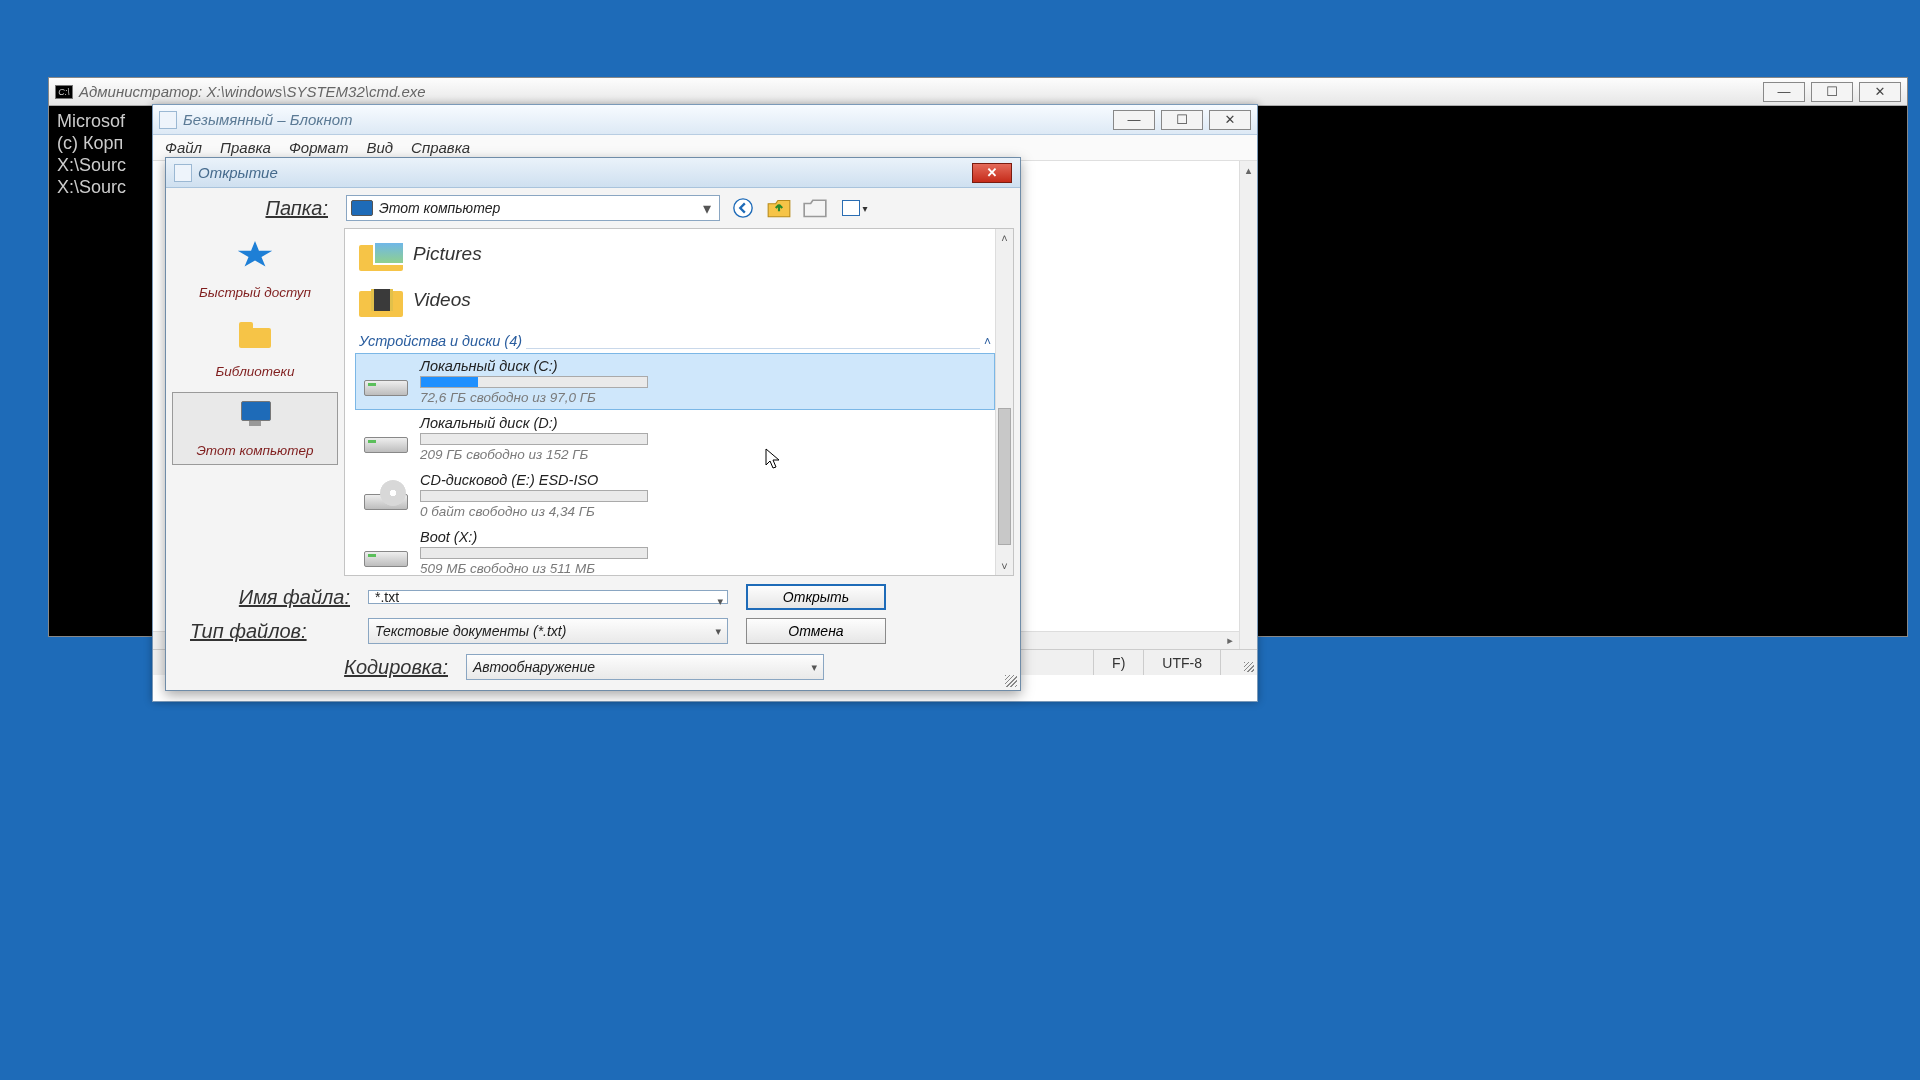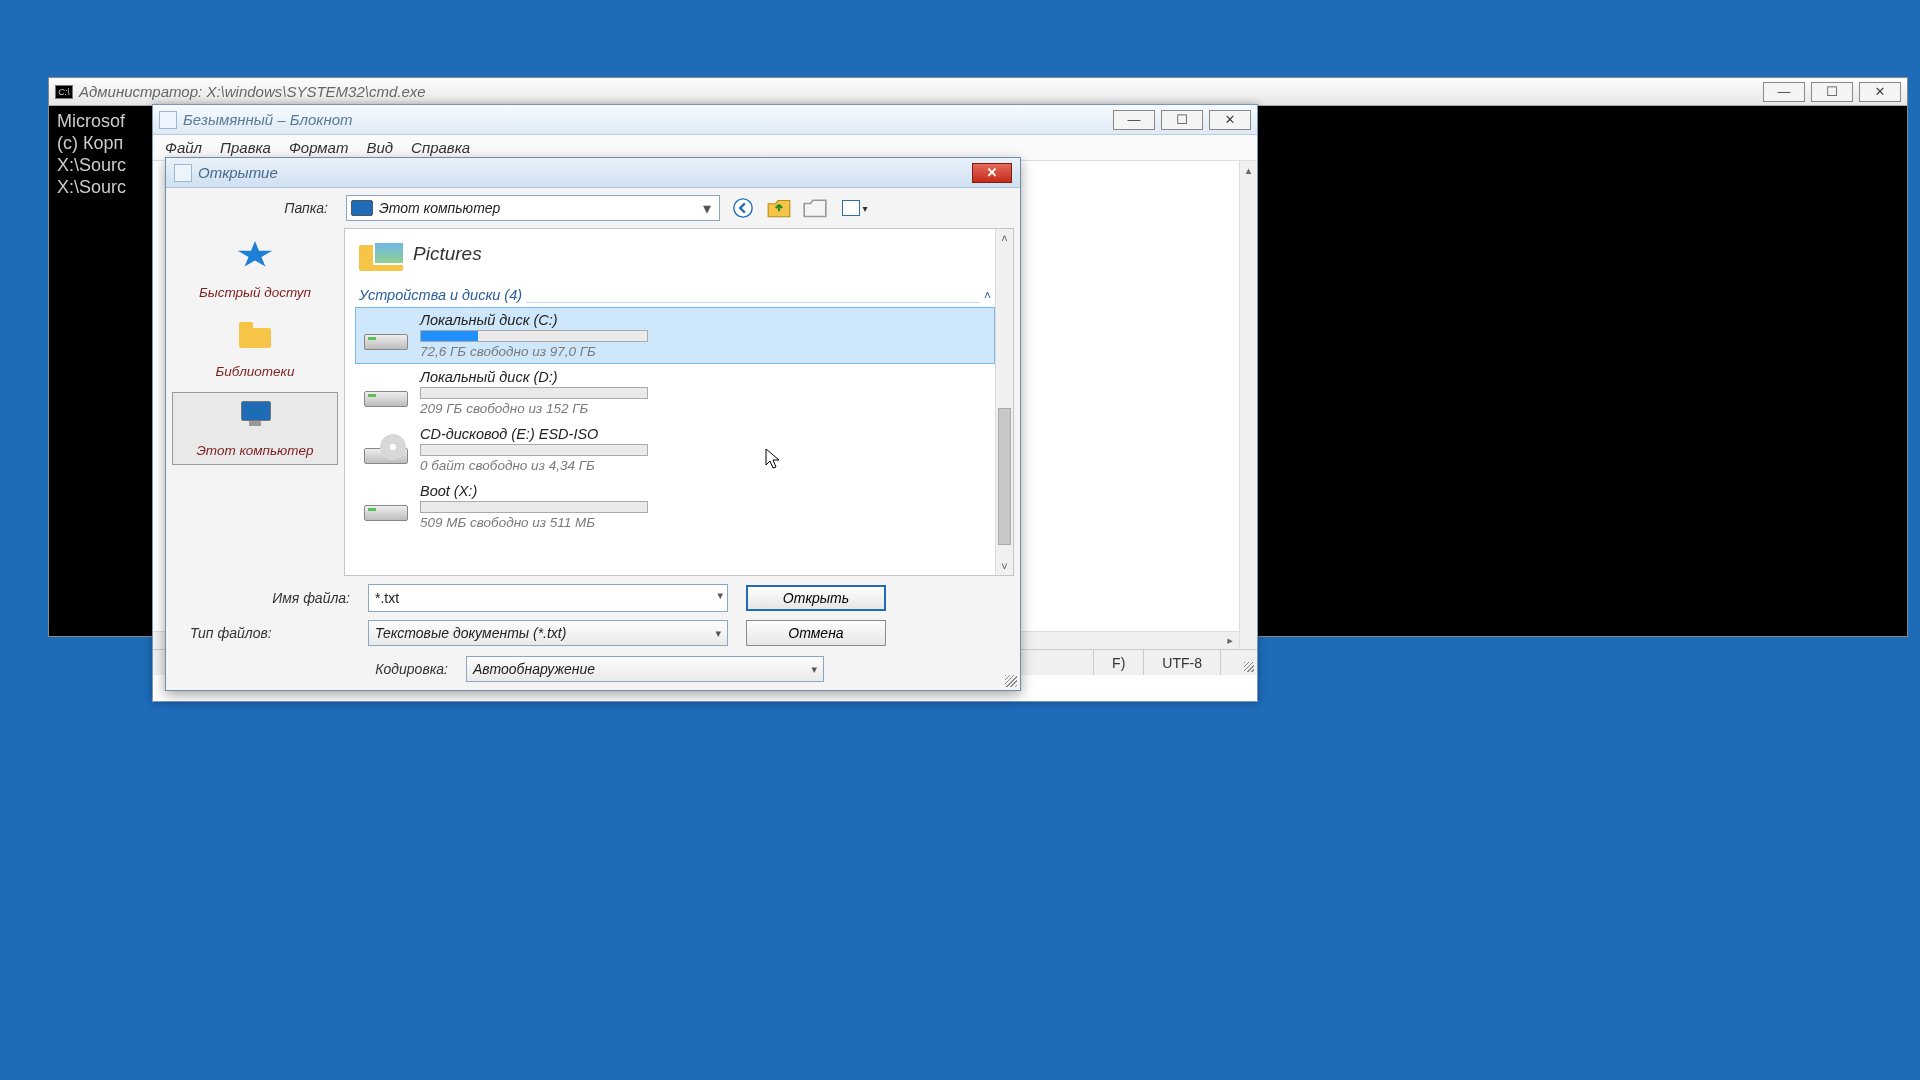--- a/index.html
+++ b/index.html
@@ -73,21 +73,21 @@
   }
   .od-titlebar .spacer { flex: 1; }
   .od-close {
     width: 40px; height: 20px; background: linear-gradient(#e46a5a,#c52b1a);
     border: 1px solid #7a1c10; color: #fff; display:flex; align-items:center; justify-content:center;
     font-weight: bold; font-size: 13px; font-style: normal;
   }
   .od-toolbar {
     height: 40px; display: flex; align-items: center; gap: 10px; padding: 0 12px 0 0;
   }
-  .od-label { font-size: 14px; color:#333; text-align:right; }
+  .od-label { font-size: 20px; color:#333; text-align:right;text-decoration:underline; }
   .od-lookin-label { width: 170px; padding-right: 8px;}
   .od-lookin {
     flex: 0 0 374px; height: 26px; border: 1px solid #8aa6c2; background: #fff;
     display: flex; align-items: center; padding: 0 4px; gap: 6px; position: relative;
   }
   .od-lookin .mon-icn { width: 22px; height: 16px; background:#1e6bb8; border:1px solid #555; border-radius:2px;}
   .od-lookin .txt { flex:1; font-size:14px; color:#222; }
   .od-lookin .dd { width:16px; text-align:center; color:#555; font-style:normal;}
   .od-tb-btn { width:26px; height:26px; display:flex; align-items:center; justify-content:center; }
   .od-tb-back { color:#1e6bb8; }
@@ -153,21 +153,21 @@
   .drive-icn.cd::before{content:"";position:absolute;left:2px;top:14px;width:42px;height:14px;background:linear-gradient(#eee,#bdbdbd);border:1px solid #888;border-radius:2px;}
   .drive-icn.cd::after{content:"";position:absolute;left:18px;top:0;width:26px;height:26px;border-radius:50%;
     background:radial-gradient(circle at 50% 50%,#fff 0 3px,#d8d8d8 3px 13px,transparent 13px);}
   .drive-info { display:flex; flex-direction:column; gap:2px; }
   .drive-name { font-size:14.5px; color:#222; }
   .drive-bar { width:228px; height:12px; border:1px solid #aaa; background:#eaeaea; position:relative;}
   .drive-bar .fill{position:absolute;left:0;top:0;bottom:0;background:#1e90ff;}
   .drive-free { font-size:13.5px; color:#7a7a7a; }
 
   .od-fields { padding: 8px 14px 4px 14px; display:grid; grid-template-columns: 170px 360px 140px; column-gap: 18px; row-gap: 8px; align-items:center;}
-  .od-input { height:28px; border:1px solid #8aa6c2; background:#fff; display:flex; align-items:center; padding:0 6px; font-size:14px; color:#222; position:relative;}
+  .od-input { height:14px; border:1px solid #8aa6c2; background:#fff; display:flex; align-items:center; padding:0 6px; font-size:14px; color:#222; position:relative;}
   .od-input .dd{position:absolute;right:4px;top:4px;font-size:11px;color:#555;font-style:normal;}
   .od-select { height:26px; border:1px solid #8aa6c2; background:linear-gradient(#fdfdfd,#e9e9e9); display:flex; align-items:center; padding:0 6px; font-size:14px; color:#222; position:relative;}
   .od-select .dd{position:absolute;right:6px;top:6px;font-size:11px;color:#555;font-style:normal;}
   .od-btn { height:26px; border:1px solid #8a8a8a; background:linear-gradient(#fdfdfd,#e6e6e6); font-size:14px; display:flex; align-items:center; justify-content:center;}
   .od-btn.primary { border:2px solid #1e6bb8; }
 
   .od-encoding { padding: 6px 14px 10px 14px; display:grid; grid-template-columns: 268px 358px; column-gap:18px; align-items:center;}
   .od-resize{position:absolute;right:3px;bottom:3px;width:12px;height:12px;
     background:repeating-linear-gradient(135deg,#888 0 1px,transparent 1px 3px);}
 
@@ -284,20 +284,24 @@
         <div class="pi pi-pc"></div>
         <span>Этот компьютер</span>
       </div>
     </div>
 
     <div class="od-filepane">
       <div class="fp-content">
         <div class="fp-folder-row">
           <div class="fp-folder-icn pics"></div>
           <span class="fp-folder-name">Pictures</span>
+        </div>
+        <div class="fp-folder-row">
+          <div class="fp-folder-icn vids"></div>
+          <span class="fp-folder-name">Videos</span>
         </div>
 
         <div class="fp-group">
           <span>Устройства и диски (4)</span>
           <div class="line"></div>
           <span class="chev">˄</span>
         </div>
 
         <div id="drives">
             <div class="drive-row selected">

